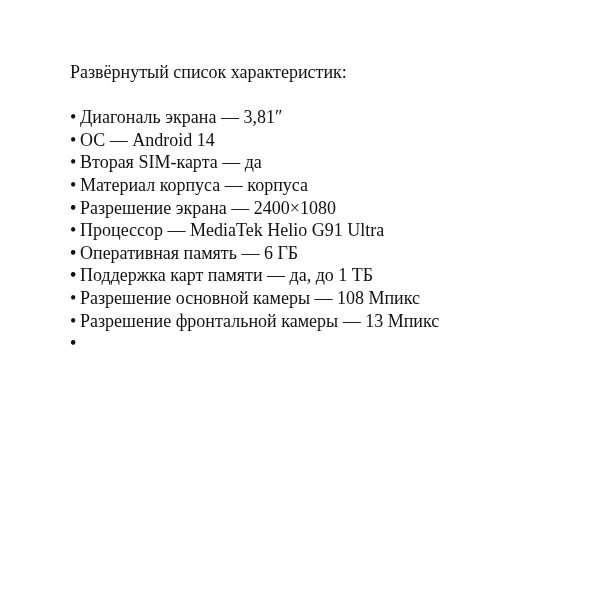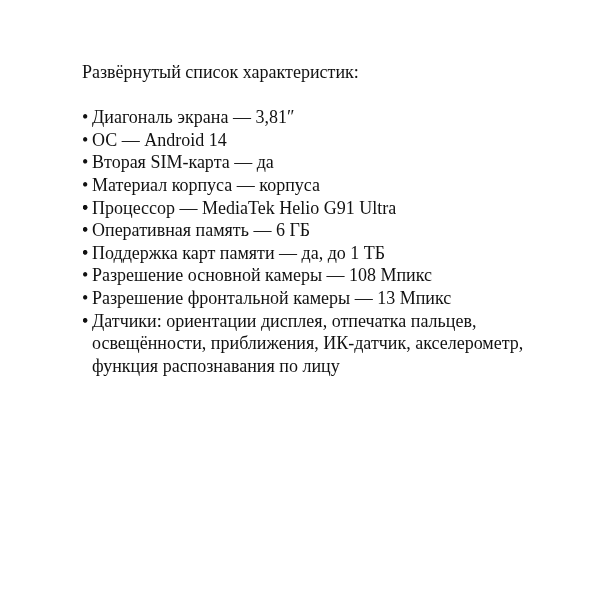--- a/index.html
+++ b/index.html
@@ -12,21 +12,21 @@
       height: 600px;
       position: relative;
       overflow: hidden;
       font-family: "Liberation Serif", "DejaVu Serif", serif;
       color: #111111;
       font-size: 18px;
       line-height: 22.6px;
     }
     .doc {
       position: absolute;
-      left: 82px;
+      left: 70px;
       top: 61px;
       width: 500px;
     }
     .heading {
       margin: 0 0 22.6px 0;
       font-weight: normal;
       font-size: 18px;
     }
     ul.spec-list {
       list-style: none;
@@ -48,24 +48,24 @@
 <body>
 
 <div class="doc">
   <p class="heading">Развёрнутый список характеристик:</p>
   <ul class="spec-list">
     <li><span class="bullet">•</span><span>Диагональ экрана — 3,81″</span></li>
     <li><span class="bullet">•</span><span>ОС — Android 14</span></li>
     <li><span class="bullet">•</span><span>Вторая SIM-карта — да</span></li>
     <li><span class="bullet">•</span><span>Материал корпуса — корпуса</span></li>
     <li><span class="bullet">•</span></li>
-    <li><span class="bullet">•</span></li>
+    <li><span class="bullet">•</span><span>Разрешение экрана — 2400×1080</span></li>
     <li><span class="bullet">•</span><span>Процессор — MediaTek Helio G91 Ultra</span></li>
     <li><span class="bullet">•</span></li>
     <li><span class="bullet">•</span><span>Оперативная память — 6 ГБ</span></li>
     <li><span class="bullet">•</span></li>
     <li><span class="bullet">•</span><span>Поддержка карт памяти — да, до 1 ТБ</span></li>
     <li><span class="bullet">•</span><span>Разрешение основной камеры — 108 Мпикс</span></li>
     <li><span class="bullet">•</span><span>Разрешение фронтальной камеры — 13 Мпикс</span></li>
     <li><span class="bullet">•</span></li>
-    <li><span class="bullet">•</span><span>Датчики: ориентации дисплея, отпечатка пальцев, освещённости, приближения, ИК-датчик, акселерометр, функция распознавания по лицу</span></li>
+    <li><span class="bullet">•</span></li>
   </ul>
 </div>
 
 </body></html>

